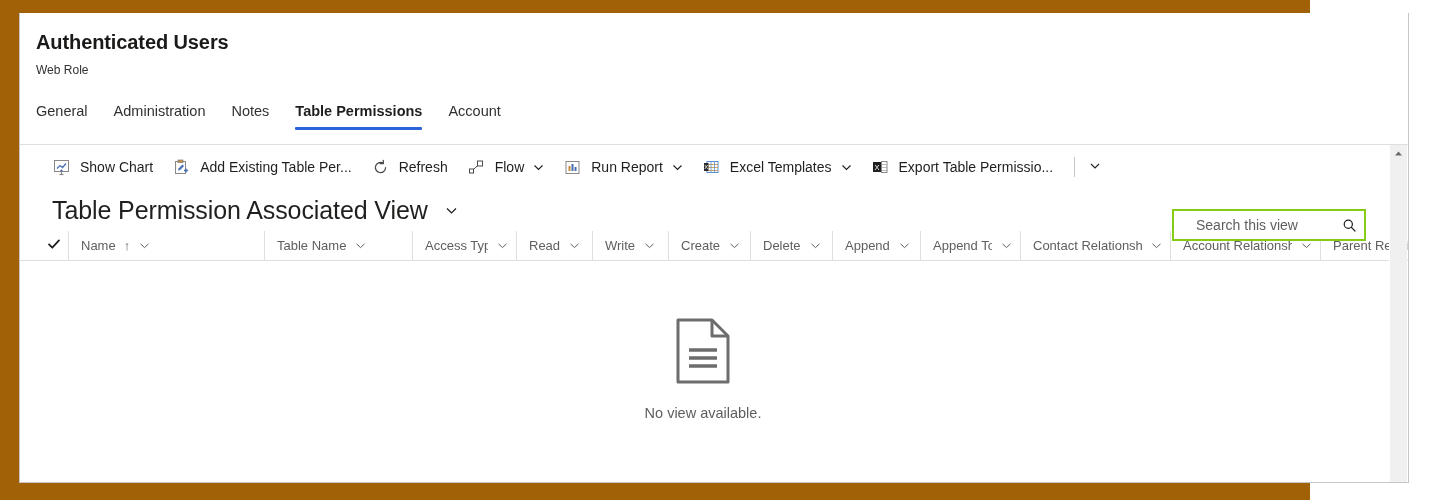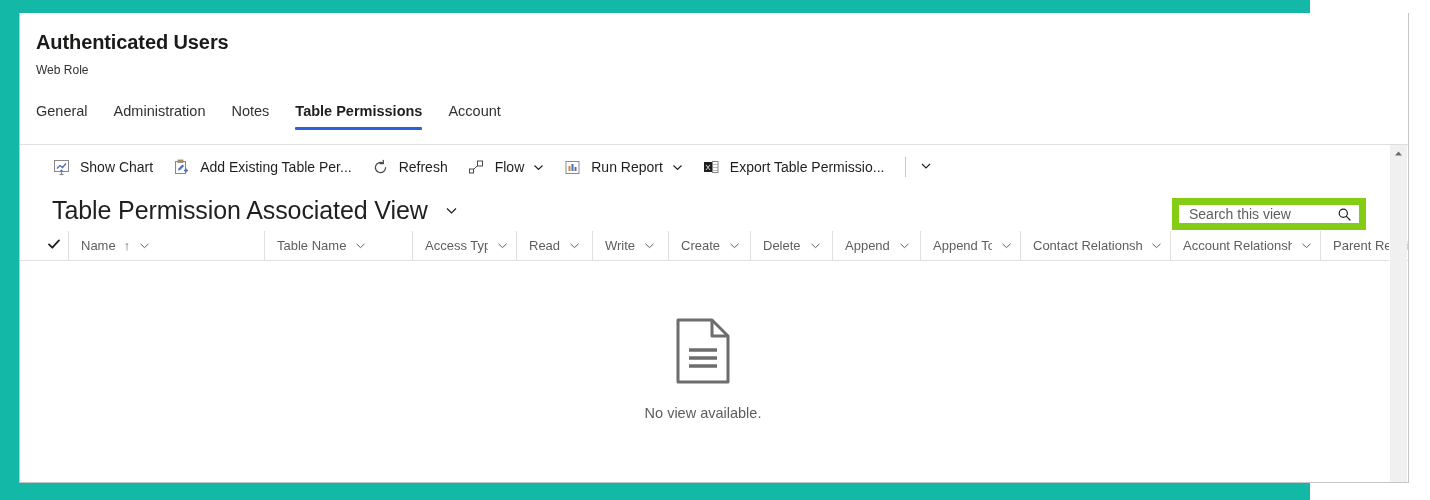--- a/index.html
+++ b/index.html
@@ -10,21 +10,21 @@
     height: 500px;
     overflow: hidden;
     font-family: "Liberation Sans", sans-serif;
     -webkit-font-smoothing: antialiased;
   }
 
   .page {
     position: relative;
     width: 1310px;
     height: 500px;
-    background: #14b8a6;
+    background: #a16207;
   }
 
   
   .form-container {
     position: absolute;
     left: 19px;
     top: 13px;
     width: 1390px;
     height: 470px;
     border: 1px solid #c8c6c4;
@@ -179,28 +179,29 @@
   }
   .view-chev {
     margin-left: 16px;
     display: inline-flex;
     align-items: center;
     color: #201f1e;
   }
   .search-box {
     position: absolute;
     right: 42px;
-    top: 9px;
+    top: 20px;
     width: 194px;
     height: 32px;
-    border: 7px solid #84cc16;
+    border: 2px solid #84cc16;
     box-sizing: border-box;
     display: flex;
     align-items: center;
     background: #ffffff;
+    padding-left: 12px;
   }
   .search-box input {
     border: none;
     outline: none;
     flex: 1 1 auto;
     height: 100%;
     padding: 0 2px 0 10px;
     font-family: "Liberation Sans", sans-serif;
     font-size: 14px;
     color: #201f1e;
@@ -422,20 +423,37 @@
             </svg>
           </span>
           <span class="cmd-label">Run Report</span>
           <span class="chev">
             <svg width="11" height="11" viewBox="0 0 11 11">
                 <polyline points="1.5,3.5 5.5,7.5 9.5,3.5" fill="none" stroke="currentColor" stroke-width="1.1"></polyline>
               </svg>
           </span>
         </div>
 
+        <div class="cmd">
+          <span class="cmd-icon">
+            <svg width="17" height="17" viewBox="0 0 17 17">
+              <rect x="4" y="2.5" width="11" height="11" fill="#ffffff" stroke="#5b8fd1" stroke-width="1"></rect>
+              <path d="M4 5.5 h11 M4 8.5 h11 M4 11.5 h11" stroke="#c58a3a" stroke-width="0.8"></path>
+              <path d="M8 2.5 v11 M11.5 2.5 v11" stroke="#5b8fd1" stroke-width="0.8"></path>
+              <rect x="1" y="4" width="4.5" height="8" fill="#2a2a2a"></rect>
+              <text x="3.2" y="10" font-size="6" fill="#ffffff" text-anchor="middle" font-family="Liberation Sans, sans-serif">X</text>
+            </svg>
+          </span>
+          <span class="cmd-label">Excel Templates</span>
+          <span class="chev">
+            <svg width="11" height="11" viewBox="0 0 11 11">
+                <polyline points="1.5,3.5 5.5,7.5 9.5,3.5" fill="none" stroke="currentColor" stroke-width="1.1"></polyline>
+              </svg>
+          </span>
+        </div>
 
         <div class="cmd">
           <span class="cmd-icon">
             <svg width="17" height="17" viewBox="0 0 17 17">
               <rect x="1" y="3" width="8" height="10" fill="#1f1f1f"></rect>
               <text x="5" y="11" font-size="7.5" fill="#ffffff" text-anchor="middle" font-family="Liberation Sans, sans-serif">X</text>
               <rect x="9.5" y="2.5" width="5.5" height="11" fill="none" stroke="#8a8886" stroke-width="1"></rect>
               <path d="M9.5 5.5 h5.5 M9.5 8.5 h5.5 M9.5 11.5 h5.5" stroke="#a19f9d" stroke-width="0.7"></path>
             </svg>
           </span>

